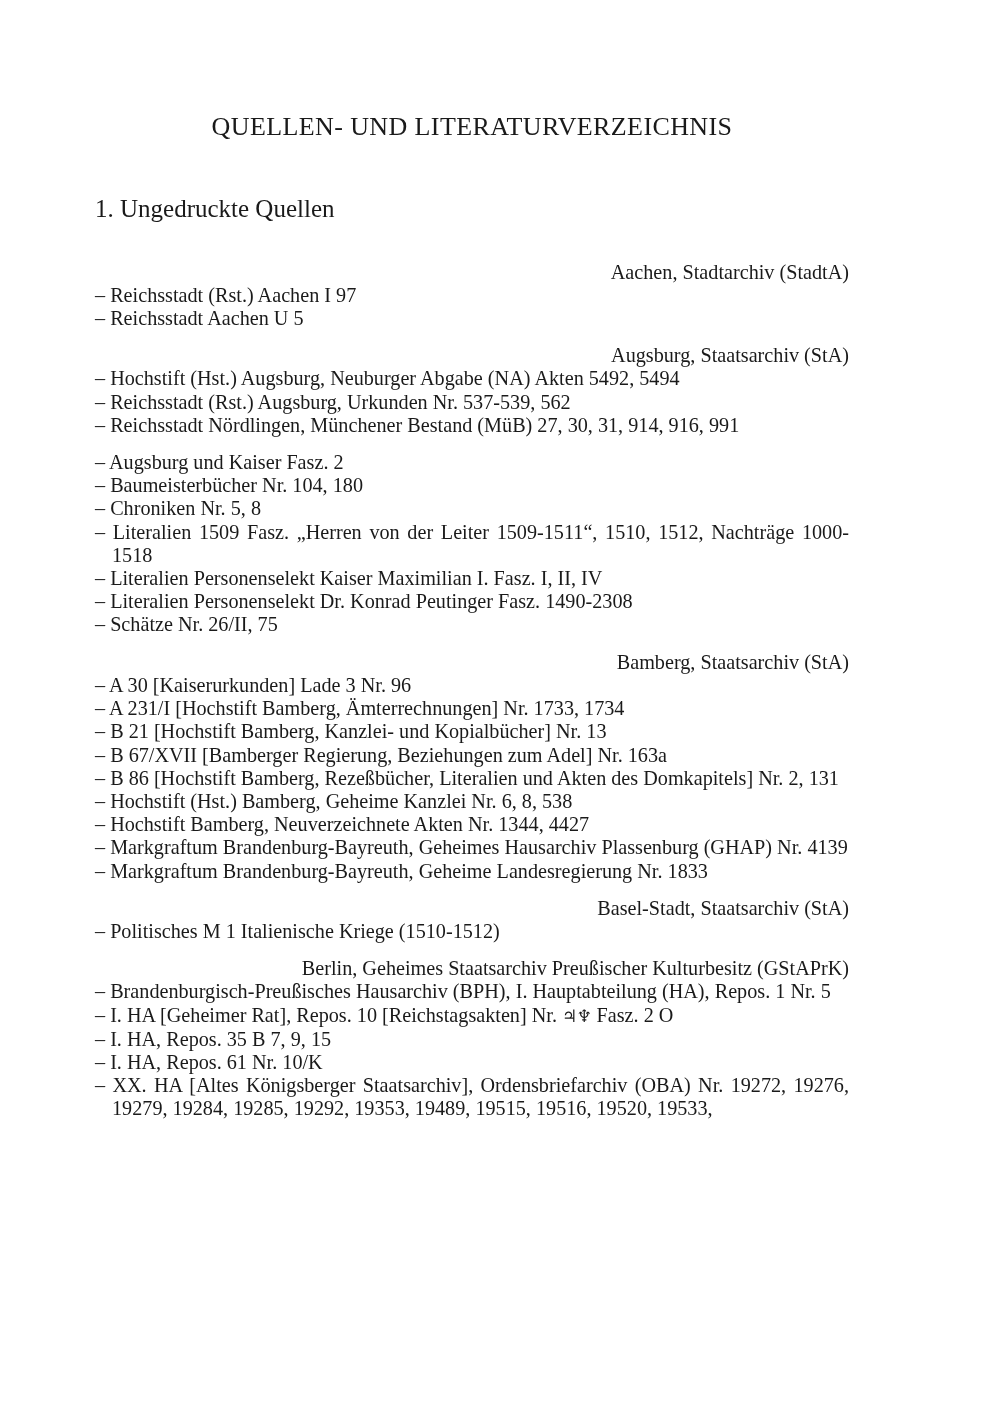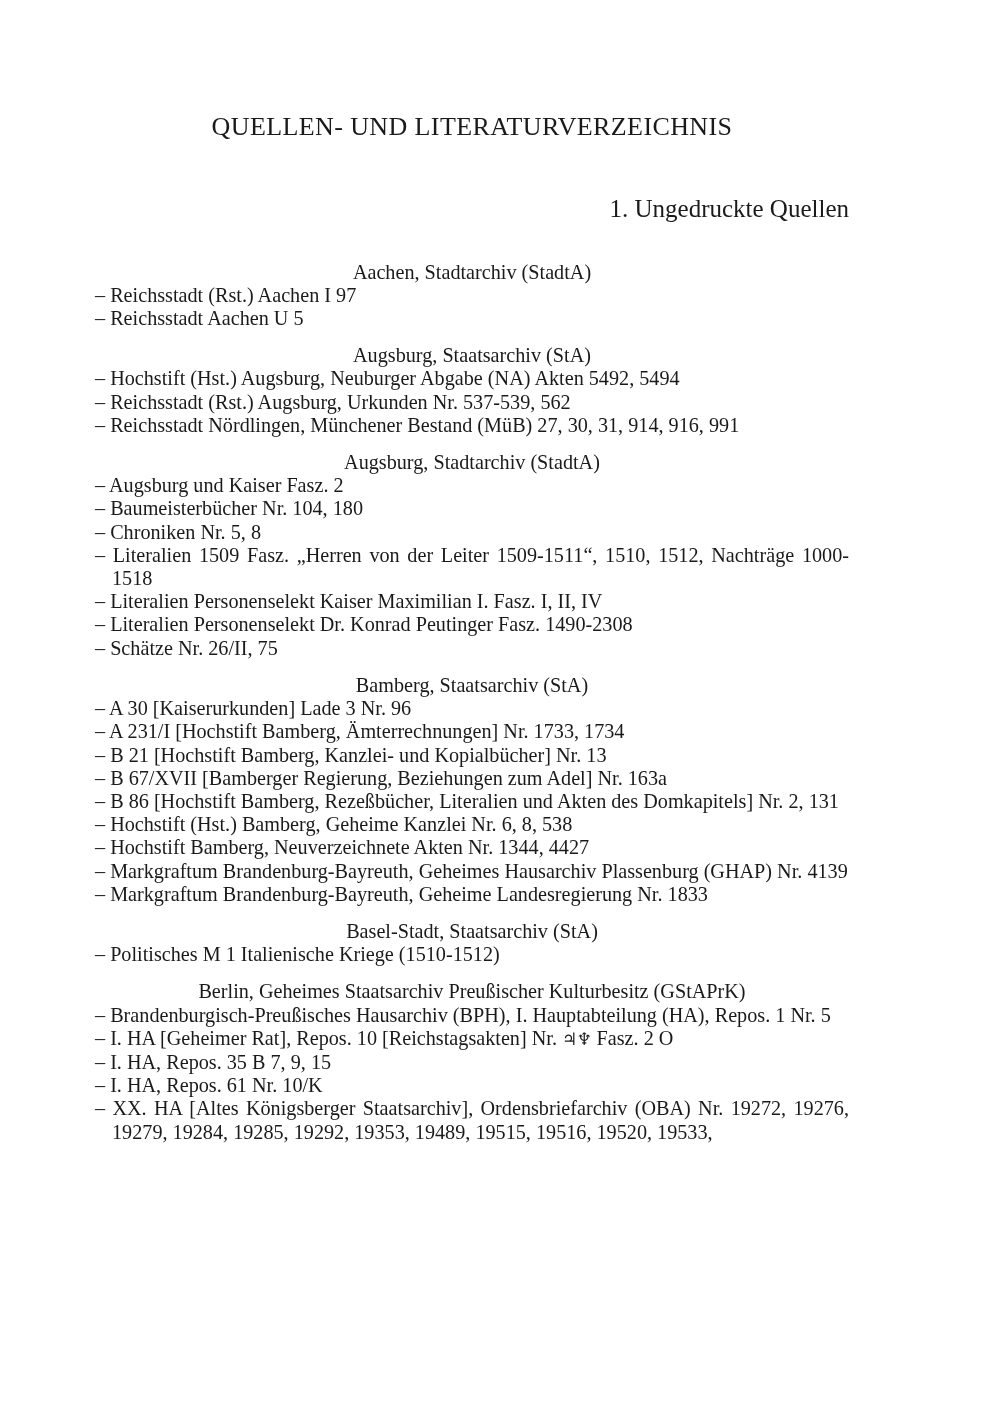--- a/index.html
+++ b/index.html
@@ -40,21 +40,21 @@
     font-weight: normal;
     font-size: 26px;
     letter-spacing: 0.4px;
     line-height: 1.15;
     white-space: nowrap;
   }
 
   .section-title {
     margin: 0;
     padding-top: 53px;
-    text-align: right;
+    text-align: left;
     font-weight: normal;
     font-size: 25px;
     line-height: 1.15;
   }
 
   
   .bibliography {
     margin-top: 37px;
     font-size: 20.2px;
     line-height: 23.2px;
@@ -62,21 +62,21 @@
 
   .archive-group {
     margin-bottom: 14px;
   }
   .archive-group:last-child {
     margin-bottom: 0;
   }
 
   .archive-heading {
     margin: 0;
-    text-align: center;
+    text-align: right;
   }
 
   .entry-list {
     list-style: none;
     margin: 0;
     padding: 0;
   }
 
   .entry {
     margin: 0;
@@ -113,21 +113,20 @@
         </section>
         <section class="archive-group">
           <p class="archive-heading">Augsburg, Staatsarchiv (StA)</p>
           <ul class="entry-list">
             <li class="entry">– Hochstift (Hst.) Augsburg, Neuburger Abgabe (NA) Akten 5492, 5494</li>
             <li class="entry">– Reichsstadt (Rst.) Augsburg, Urkunden Nr. 537-539, 562</li>
             <li class="entry">– Reichsstadt Nördlingen, Münchener Bestand (MüB) 27, 30, 31, 914, 916, 991</li>
           </ul>
         </section>
         <section class="archive-group">
-          <p class="archive-heading">Augsburg, Stadtarchiv (StadtA)</p>
           <ul class="entry-list">
             <li class="entry">– Augsburg und Kaiser Fasz. 2</li>
             <li class="entry">– Baumeisterbücher Nr. 104, 180</li>
             <li class="entry">– Chroniken Nr. 5, 8</li>
             <li class="entry">– Literalien 1509 Fasz. „Herren von der Leiter 1509-1511“, 1510, 1512, Nachträge 1000-1518</li>
             <li class="entry">– Literalien Personenselekt Kaiser Maximilian I. Fasz. I, II, IV</li>
             <li class="entry">– Literalien Personenselekt Dr. Konrad Peutinger Fasz. 1490-2308</li>
             <li class="entry">– Schätze Nr. 26/II, 75</li>
           </ul>
         </section>

